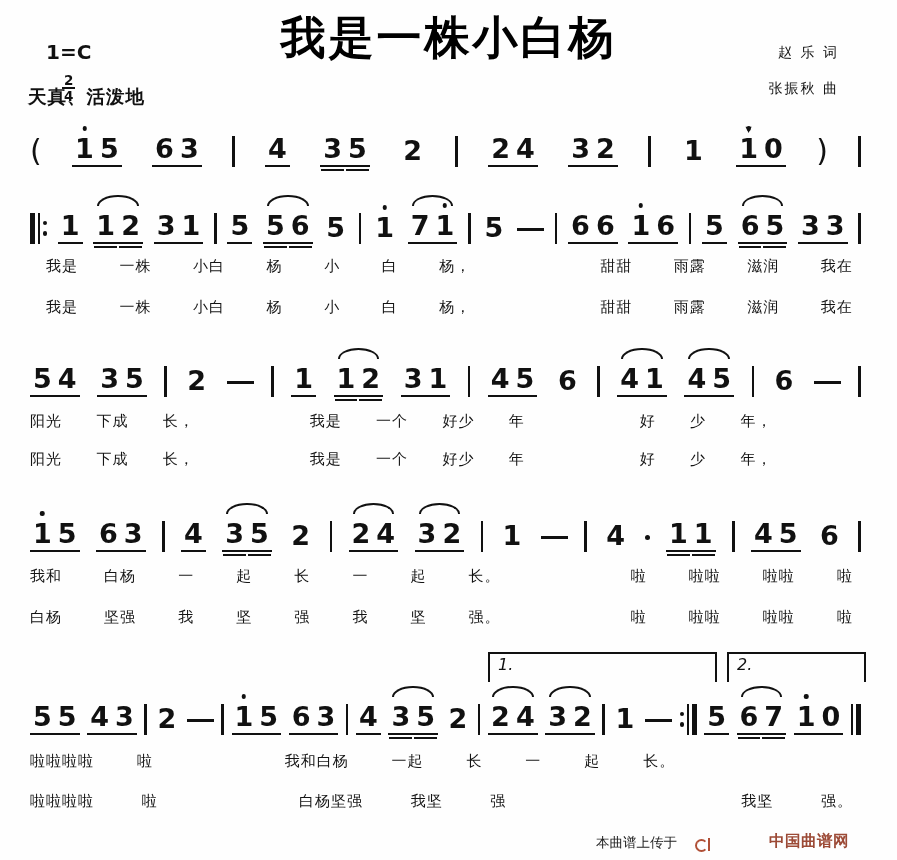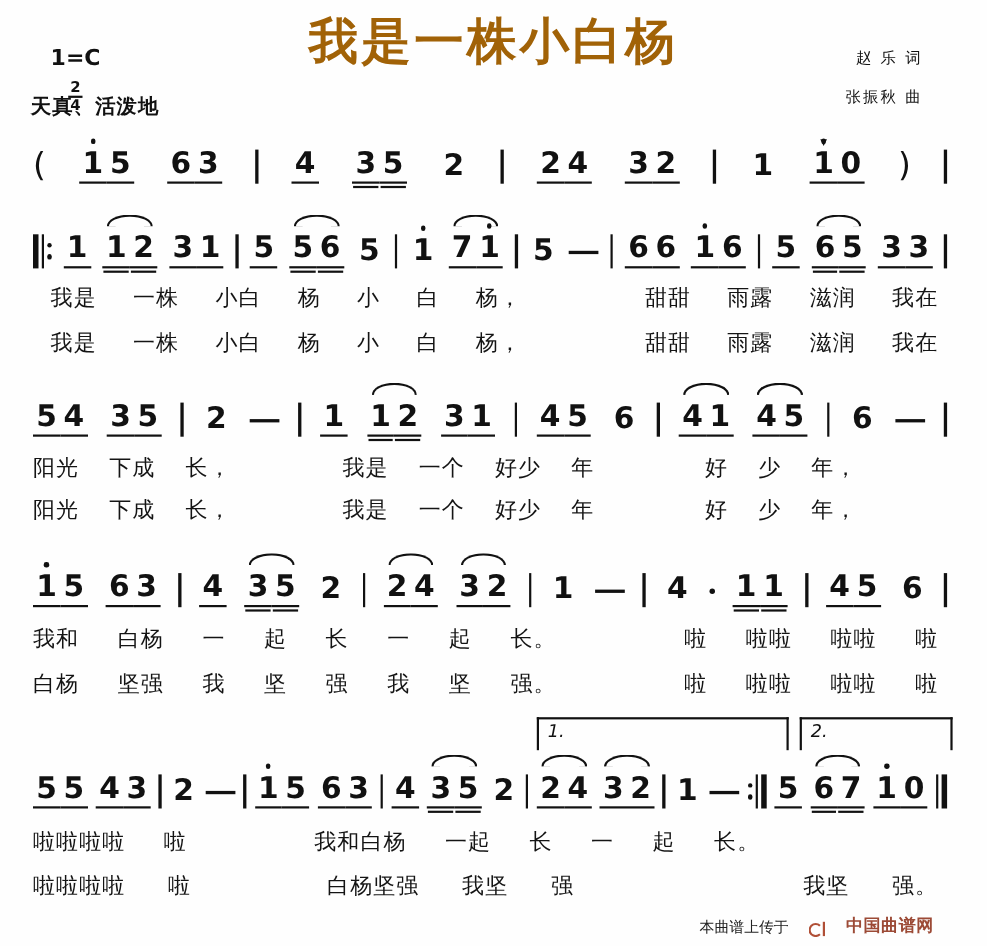--- a/index.html
+++ b/index.html
@@ -2,21 +2,21 @@
 <html><head>
 <meta charset="utf-8">
 <style>
   html,body{margin:0;padding:0;}
   body{width:897px;height:860px;background:#fefefe;position:relative;overflow:hidden;
        font-family:"DejaVu Sans",sans-serif;color:#111;}
   i{font-style:normal;display:inline-block;}
 
   
   .title{position:absolute;top:8px;left:0;right:0;margin:0;text-align:center;
-         font-size:45px;font-weight:800;letter-spacing:3px;color:#a16207;}
+         font-size:45px;font-weight:800;letter-spacing:3px;color:#000000;}
   .keysig{position:absolute;top:40px;left:46px;display:flex;align-items:center;gap:9px;
           font-size:20px;font-weight:700;flex-direction:column;}
   .tsig{display:inline-block;text-align:center;font-size:13.5px;font-weight:700;line-height:1.05;}
   .tnum{display:block;border-bottom:2px solid #111;padding:0 2px;}
   .tden{display:block;}
   .tempo{position:absolute;top:84px;left:28px;font-size:18.5px;font-weight:600;letter-spacing:1px;}
   .credit{position:absolute;right:58px;font-size:14px;letter-spacing:2px;font-weight:500;}
   .lyr-credit{top:44px;}
   .comp-credit{top:80px;}
 
@@ -40,38 +40,38 @@
   .paren{font-weight:400;font-size:30px;line-height:32px;}
   .rep{display:inline-flex;align-items:flex-end;gap:2.5px;height:33px;}
   .vb{height:31px;background:#111;}
   .vb.thin{width:2.5px;}
   .vb.thick{width:5px;}
   .dots{display:flex;flex-direction:column;justify-content:center;gap:6px;height:28px;margin-bottom:2px;}
   .dots i{width:4.5px;height:4.5px;background:#111;border-radius:50%;}
 
   
   .lrow{position:absolute;left:30px;right:44px;display:flex;justify-content:space-between;
-        align-items:baseline;font-size:20px;color:#141414;}
+        align-items:baseline;font-size:15px;color:#141414;}
   .r0,.r1{left:46px;}
   .r0{top:257px}.r1{top:298px}.r2{top:412px}.r3{top:450px}
   .r4{top:567px}.r5{top:608px}.r6{top:752px}.r7{top:792px}
   .lw{white-space:nowrap;letter-spacing:1px;}
   .spc{width:46px;}
 
   
   .volta{position:absolute;top:652px;height:30px;border:2px solid #111;border-bottom:none;
          font-size:16px;box-sizing:border-box;}
   .v1{left:488px;width:229px;}
   .v2{left:727px;width:139px;}
   .volta span{display:block;padding:1px 0 0 8px;font-style:italic;}
 
   
   .footer{position:absolute;top:831px;right:48px;display:flex;align-items:flex-end;gap:18px;}
   .upload-text{font-size:13.5px;color:#222;}
-  .site-name{font-size:15.5px;font-weight:700;color:#9c4a36;letter-spacing:.5px;}
+  .site-name{font-size:15.5px;font-weight:700;color:#9c4a36;letter-spacing:.5px;margin-left:40px;}
   .logo{position:relative;width:16px;height:14px;}
   .logo::before{content:"";position:absolute;left:0;top:1px;width:9px;height:9px;
                 border:2.5px solid #b04f36;border-radius:50%;border-right-color:transparent;}
   .logo::after{content:"";position:absolute;right:1px;top:0;width:2.5px;height:13px;background:#b04f36;}
 </style>
 </head>
 <body>
 
 <div>
 

